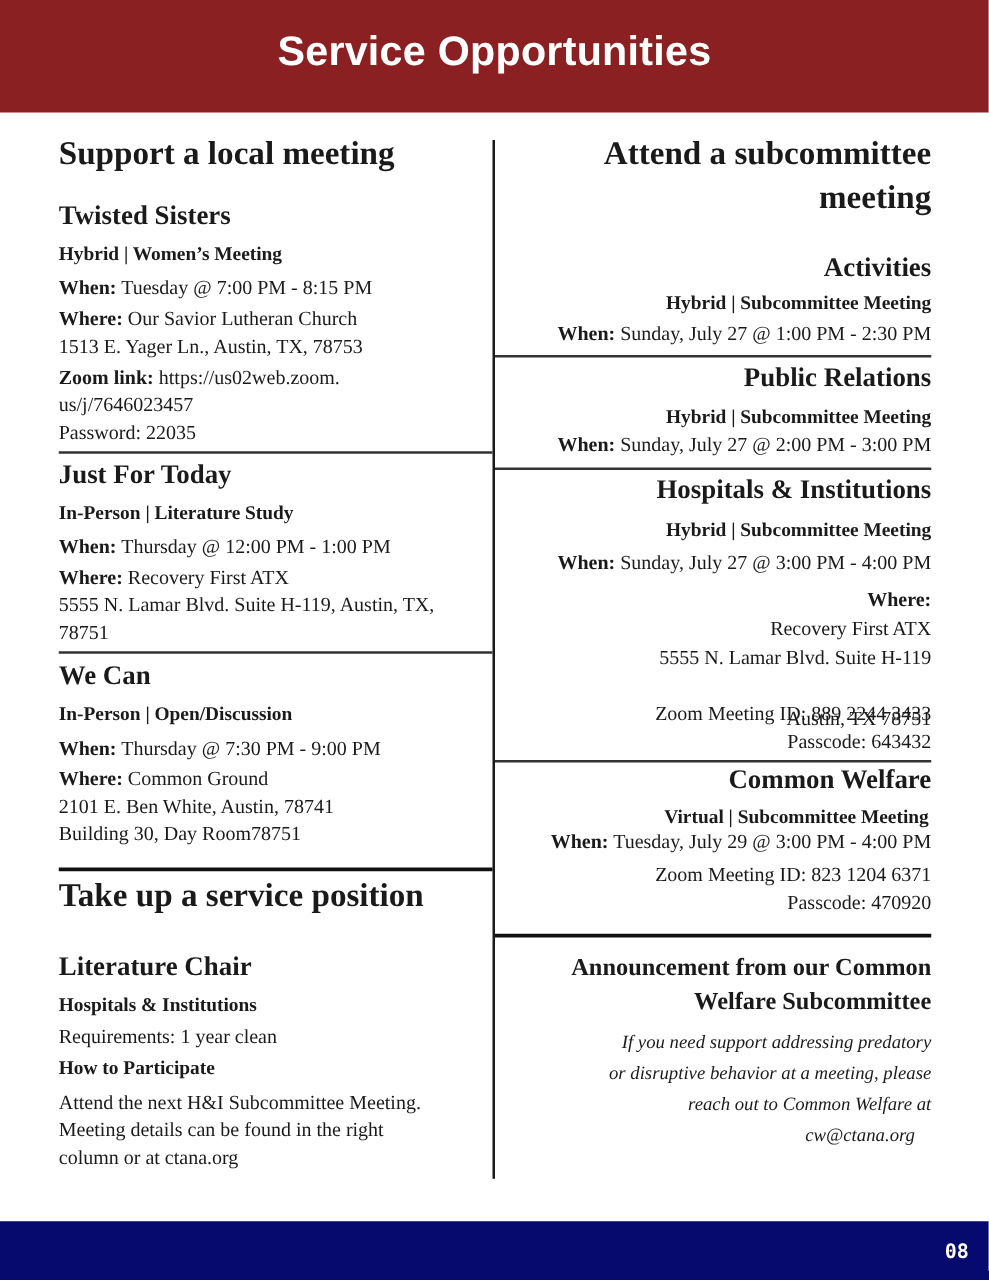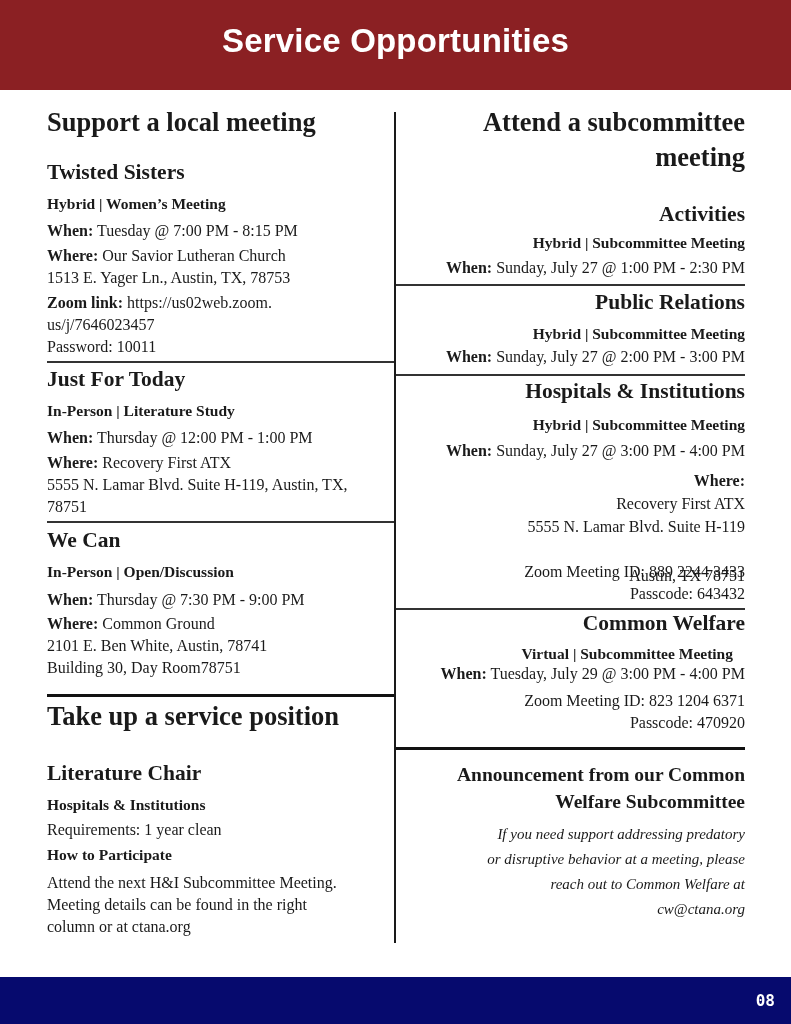--- a/index.html
+++ b/index.html
@@ -39,21 +39,21 @@
   <div class="abs h2" style="top:107px;">Support a local meeting</div>
 
   <div>
     <div class="abs h3" style="top:160px;">Twisted Sisters</div>
     <div class="abs tag" style="top:195px;">Hybrid | Women’s Meeting</div>
     <div class="abs txt" style="top:222px;"><b>When:</b> <span>Tuesday @ 7:00 PM - 8:15 PM</span></div>
     <div class="abs txt" style="top:247px;"><b>Where:</b> <span>Our Savior Lutheran Church</span></div>
     <div class="abs txt" style="top:269px;">1513 E. Yager Ln., Austin, TX, 78753</div>
     <div class="abs txt" style="top:294px;"><b>Zoom link:</b> <span>https://us02web.zoom.</span></div>
     <div class="abs txt" style="top:316px;">us/j/7646023457</div>
-    <div class="abs txt" style="top:338px;">Password: 10011</div>
+    <div class="abs txt" style="top:338px;">Password: 22035</div>
   </div>
   <div class="hr" style="top:361px;left:0;width:347px;"></div>
 
   <div>
     <div class="abs h3" style="top:367px;">Just For Today</div>
     <div class="abs tag" style="top:402px;">In-Person | Literature Study</div>
     <div class="abs txt" style="top:429px;"><b>When:</b> <span>Thursday @ 12:00 PM - 1:00 PM</span></div>
     <div class="abs txt" style="top:454px;"><b>Where:</b> <span>Recovery First ATX</span></div>
     <div class="abs txt" style="top:476px;">5555 N. Lamar Blvd. Suite H-119, Austin, TX,</div>
     <div class="abs txt" style="top:498px;">78751</div>
@@ -108,32 +108,32 @@
     <div class="abs txt" style="top:495px;right:0;">Recovery First ATX</div>
     <div class="abs txt" style="top:518px;right:0;">5555 N. Lamar Blvd. Suite H-119</div>
     <div class="abs txt" style="top:539px;right:0;margin-top:28px;">Austin, TX 78751</div>
     <div class="abs txt" style="top:563px;right:0;">Zoom Meeting ID: 889 2244 3433</div>
     <div class="abs txt" style="top:585px;right:0;">Passcode: 643432</div>
   </div>
   <div class="hr" style="top:608px;left:0;width:349px;"></div>
 
   <div>
     <div class="abs h3" style="top:611px;right:0;">Common Welfare</div>
-    <div class="abs tag" style="top:645px;right:12px;">Virtual | Subcommittee Meeting</div>
+    <div class="abs tag" style="top:645px;right:2px;">Virtual | Subcommittee Meeting</div>
     <div class="abs txt" style="top:665px;right:0;"><b>When:</b> <span>Tuesday, July 29 @ 3:00 PM - 4:00 PM</span></div>
     <div class="abs txt" style="top:692px;right:0;">Zoom Meeting ID: 823 1204 6371</div>
     <div class="abs txt" style="top:714px;right:0;">Passcode: 470920</div>
   </div>
   <div class="hr thick" style="top:747px;left:0;width:349px;"></div>
 
   <div>
     <div class="abs" style="top:764px;right:0;font-weight:bold;font-size:19.5px;">Announcement from our Common</div>
     <div class="abs" style="top:791px;right:0;font-weight:bold;font-size:19.5px;">Welfare Subcommittee</div>
     <div class="abs it" style="top:826px;right:0;">If you need support addressing predatory</div>
     <div class="abs it" style="top:851px;right:0;">or disruptive behavior at a meeting, please</div>
     <div class="abs it" style="top:876px;right:0;">reach out to Common Welfare at</div>
-    <div class="abs it" style="top:901px;right:0;">cw@ctana.org</div>
+    <div class="abs it" style="top:901px;right:13px;">cw@ctana.org</div>
   </div>
 </div>
 
 <div class="footer">
   <span class="page">08</span>
 </div>
 
 </body></html>

